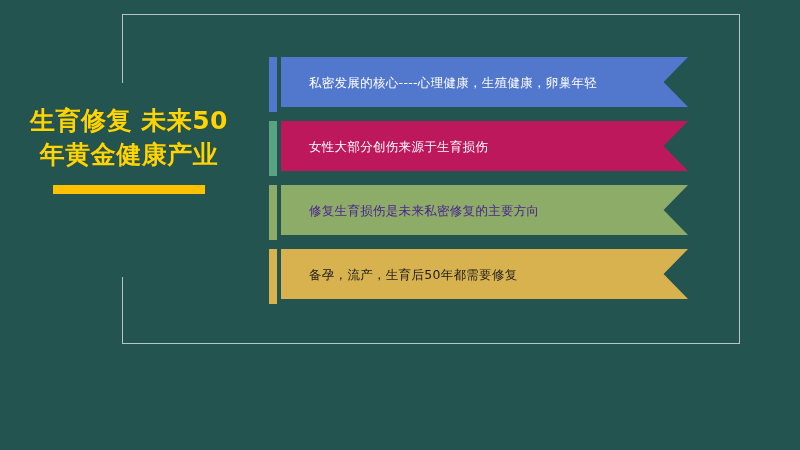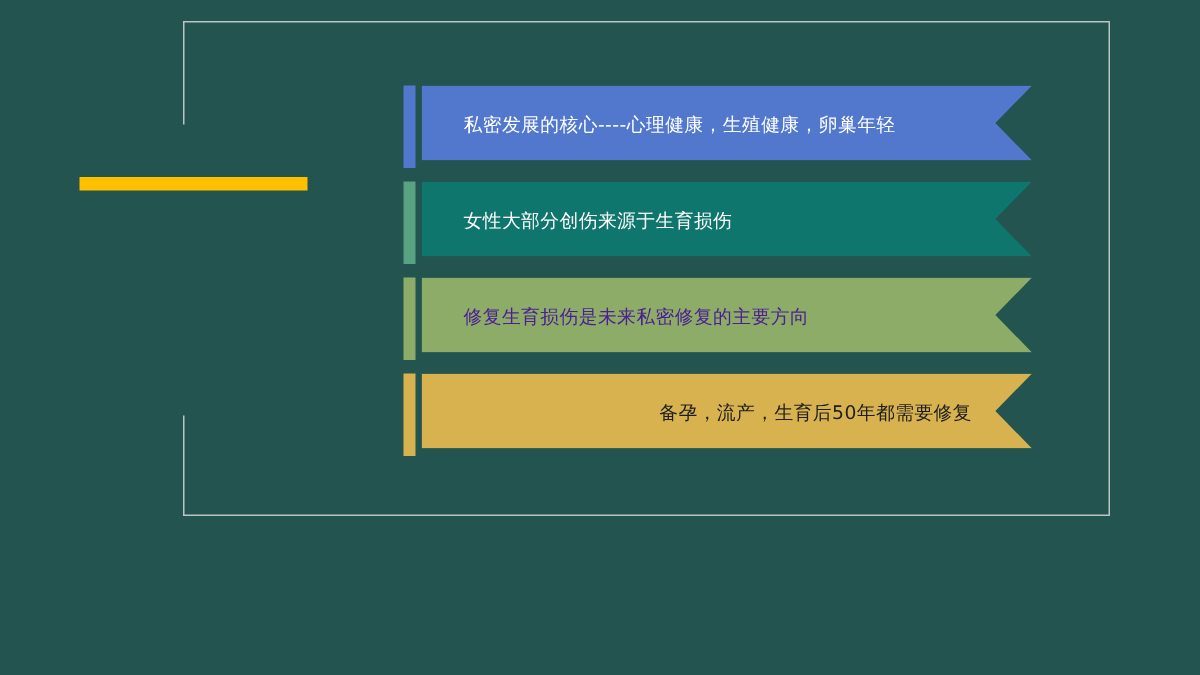--- a/index.html
+++ b/index.html
@@ -98,47 +98,48 @@
 
 <div id="slide" style="background: rgb(35, 84, 80);">
 
   <div class="frame-line frame-top" style="background: rgb(185, 196, 195);"></div>
   <div class="frame-line frame-right" style="background: rgb(185, 196, 195);"></div>
   <div class="frame-line frame-bottom" style="background: rgb(185, 196, 195);"></div>
   <div class="frame-line frame-left-a" style="background: rgb(185, 196, 195);"></div>
   <div class="frame-line frame-left-b" style="background: rgb(185, 196, 195);"></div>
 
   <div class="title-block">
+    <div class="title-text" style="color: rgb(255, 212, 0);">生育修复  未来50年黄金健康产业</div>
     <div class="title-rule" style="background: rgb(255, 192, 0);"></div>
   </div>
 
   <div class="ribbons">
 
     <div class="ribbon-row">
       <div class="ribbon-tab" style="background: rgb(82, 120, 206);"></div>
       <div class="ribbon-body" style="background: rgb(82, 120, 206);">
         <span class="ribbon-label" style="color: rgb(255, 255, 255);">私密发展的核心----心理健康，生殖健康，卵巢年轻</span>
       </div>
     </div>
 
     <div class="ribbon-row">
       <div class="ribbon-tab" style="background: rgb(89, 162, 130);"></div>
-      <div class="ribbon-body" style="background: #0f766e;">
+      <div class="ribbon-body" style="background: #be185d;">
         <span class="ribbon-label" style="color: rgb(255, 255, 255);">女性大部分创伤来源于生育损伤</span>
       </div>
     </div>
 
     <div class="ribbon-row">
       <div class="ribbon-tab" style="background: rgb(140, 172, 103);"></div>
       <div class="ribbon-body" style="background: rgb(140, 172, 103);">
         <span class="ribbon-label" style="color: #4c1d95;">修复生育损伤是未来私密修复的主要方向</span>
       </div>
     </div>
 
     <div class="ribbon-row">
       <div class="ribbon-tab" style="background: rgb(215, 178, 79);"></div>
-      <div class="ribbon-body" style="background: rgb(215, 178, 79); justify-content: flex-end;">
+      <div class="ribbon-body" style="background: rgb(215, 178, 79);">
         <span class="ribbon-label" style="color: rgb(29, 29, 29);">备孕，流产，生育后50年都需要修复</span>
       </div>
     </div>
 
   </div>
 </div>
 
 </body></html>

